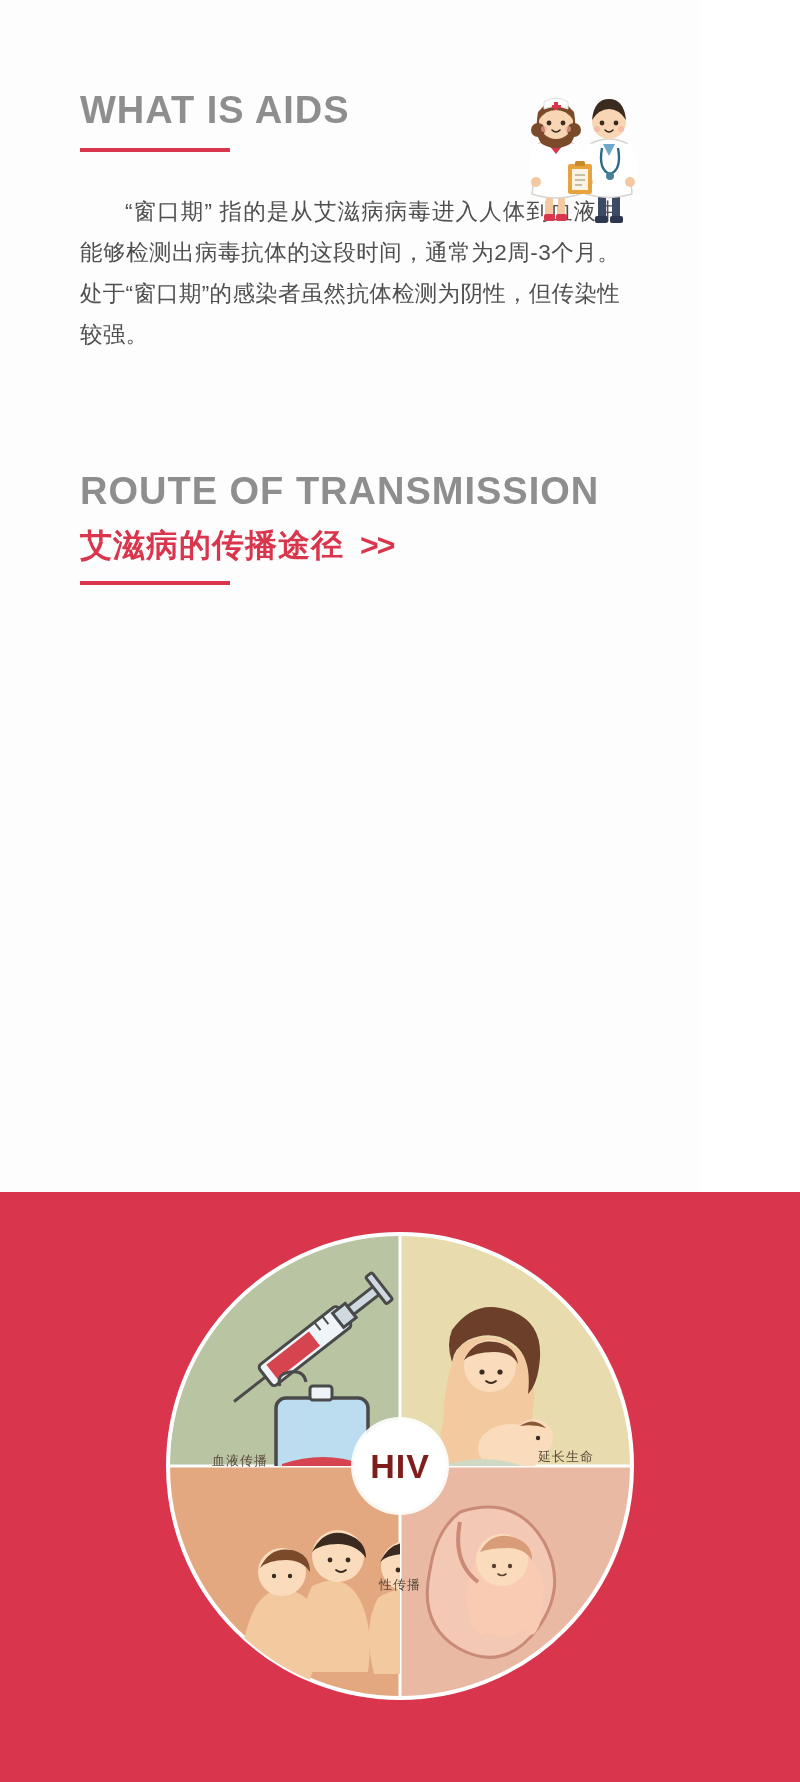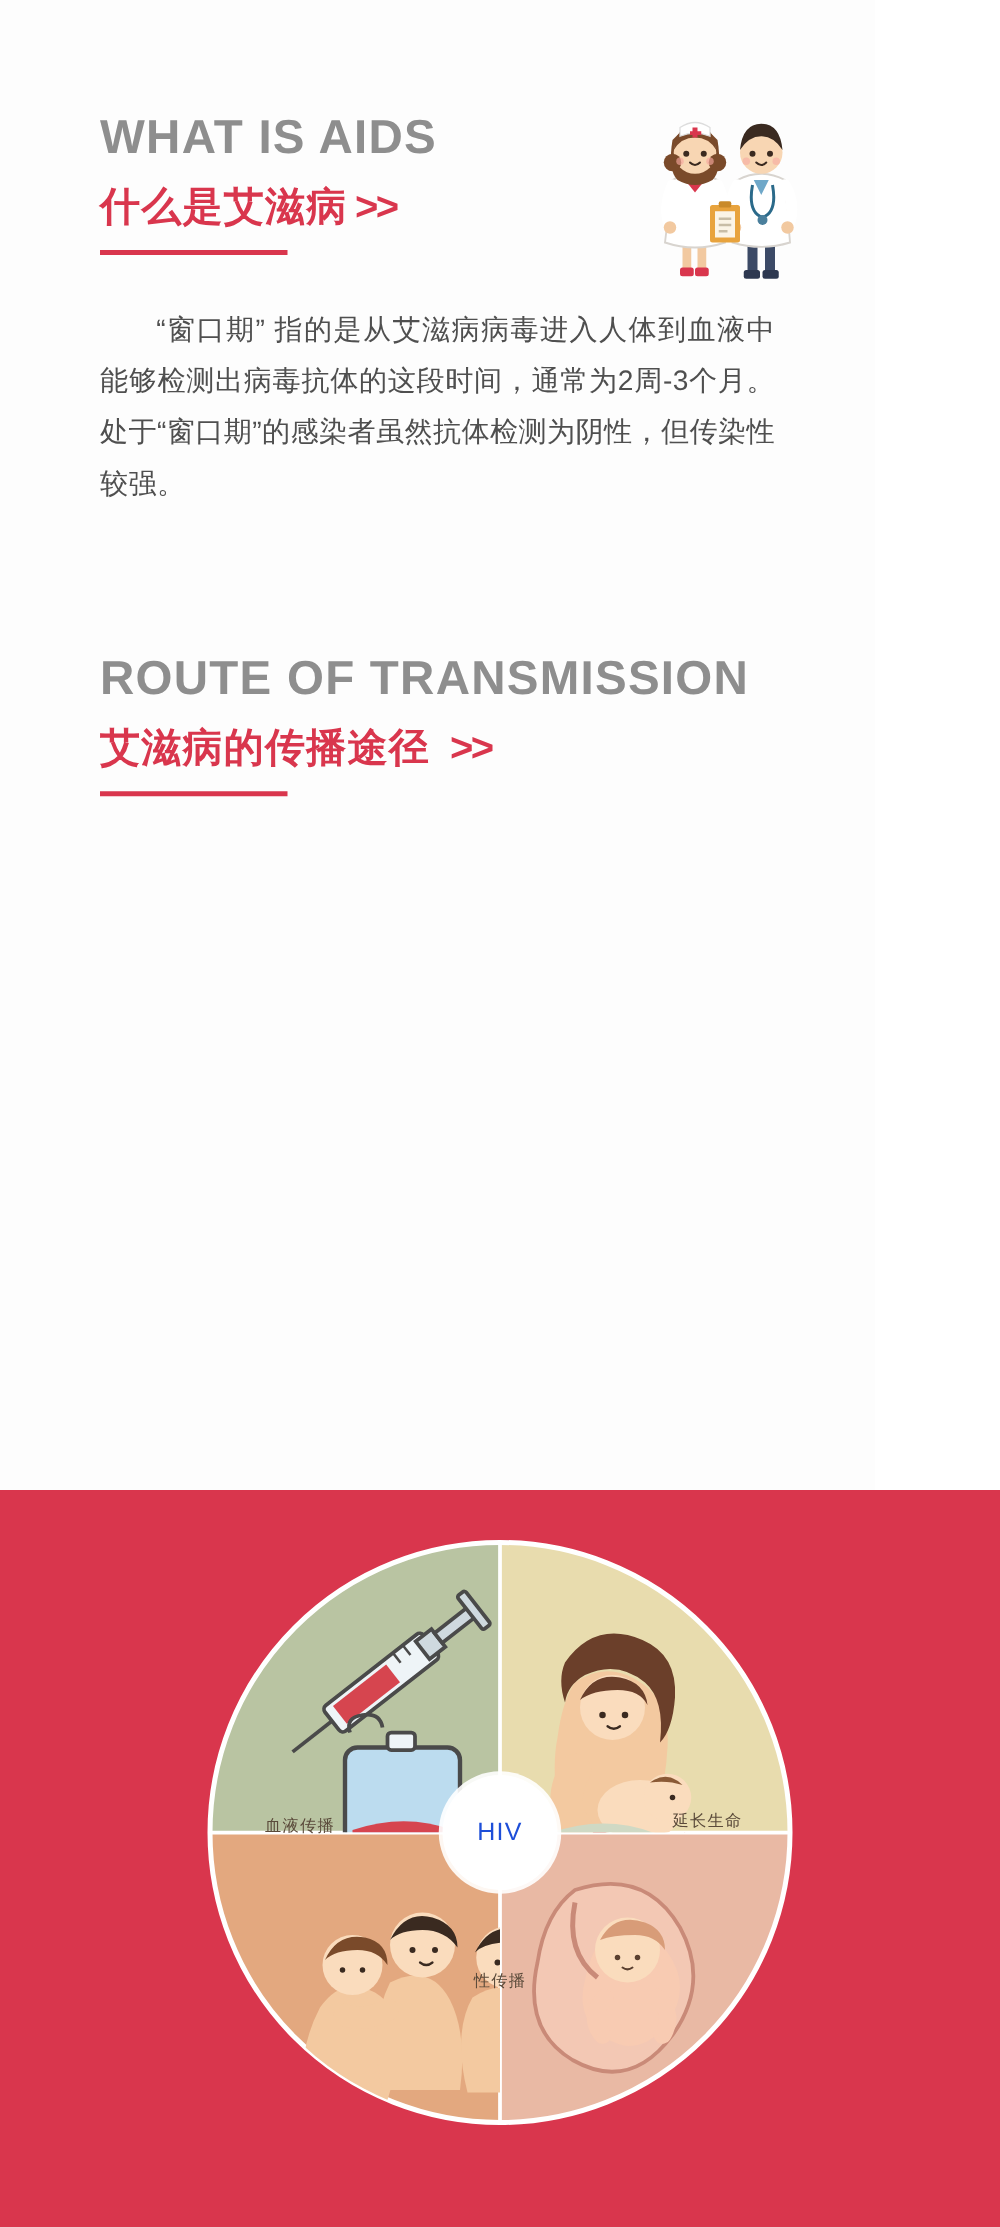--- a/index.html
+++ b/index.html
@@ -108,23 +108,23 @@
     left: 50%;
     top: 50%;
     transform: translate(-50%, -50%);
     width: 92px;
     height: 92px;
     border-radius: 50%;
     background: #ffffff;
     display: flex;
     align-items: center;
     justify-content: center;
-    font-size: 20px;
-    font-weight: normal;
-    color: #1d4ed8;
+    font-size: 34px;
+    font-weight: bold;
+    color: #7f1d1d;
     letter-spacing: 1px;
     box-shadow: 0 0 0 3px rgba(255,255,255,0.9);
   }
   .wheel-label {
     position: absolute;
     font-size: 13px;
     color: #5a4a3a;
     letter-spacing: 1px;
     white-space: nowrap;
   }
@@ -209,23 +209,20 @@
           <rect x="70" y="91" width="16" height="21" fill="#fbf4e6"></rect>
           <rect x="73" y="83" width="10" height="5" rx="1.5" fill="#c98a2a"></rect>
           <rect x="73" y="96" width="10" height="2" fill="#c8bda6"></rect>
           <rect x="73" y="101" width="10" height="2" fill="#c8bda6"></rect>
           <rect x="73" y="106" width="7" height="2" fill="#c8bda6"></rect>
         </g>
       </svg>
     </div>
 
     <h1 class="en-title">WHAT IS AIDS</h1>
-    <div class="cn-title">
-      <span>什么是艾滋病</span><span class="arrows">&gt;&gt;</span>
-    </div>
     <div class="underline"></div>
 
     <p class="body-text indent second">“窗口期” 指的是从艾滋病病毒进入人体到血液中能够检测出病毒抗体的这段时间，通常为2周-3个月。处于“窗口期”的感染者虽然抗体检测为阴性，但传染性较强。</p>
   </div>
 
   <div class="section-2">
     <h1 class="en-title">ROUTE OF TRANSMISSION</h1>
     <div class="cn-title">
       <span>艾滋病的传播途径</span><span class="arrows" style="margin-left:16px;">&gt;&gt;</span>
     </div>

